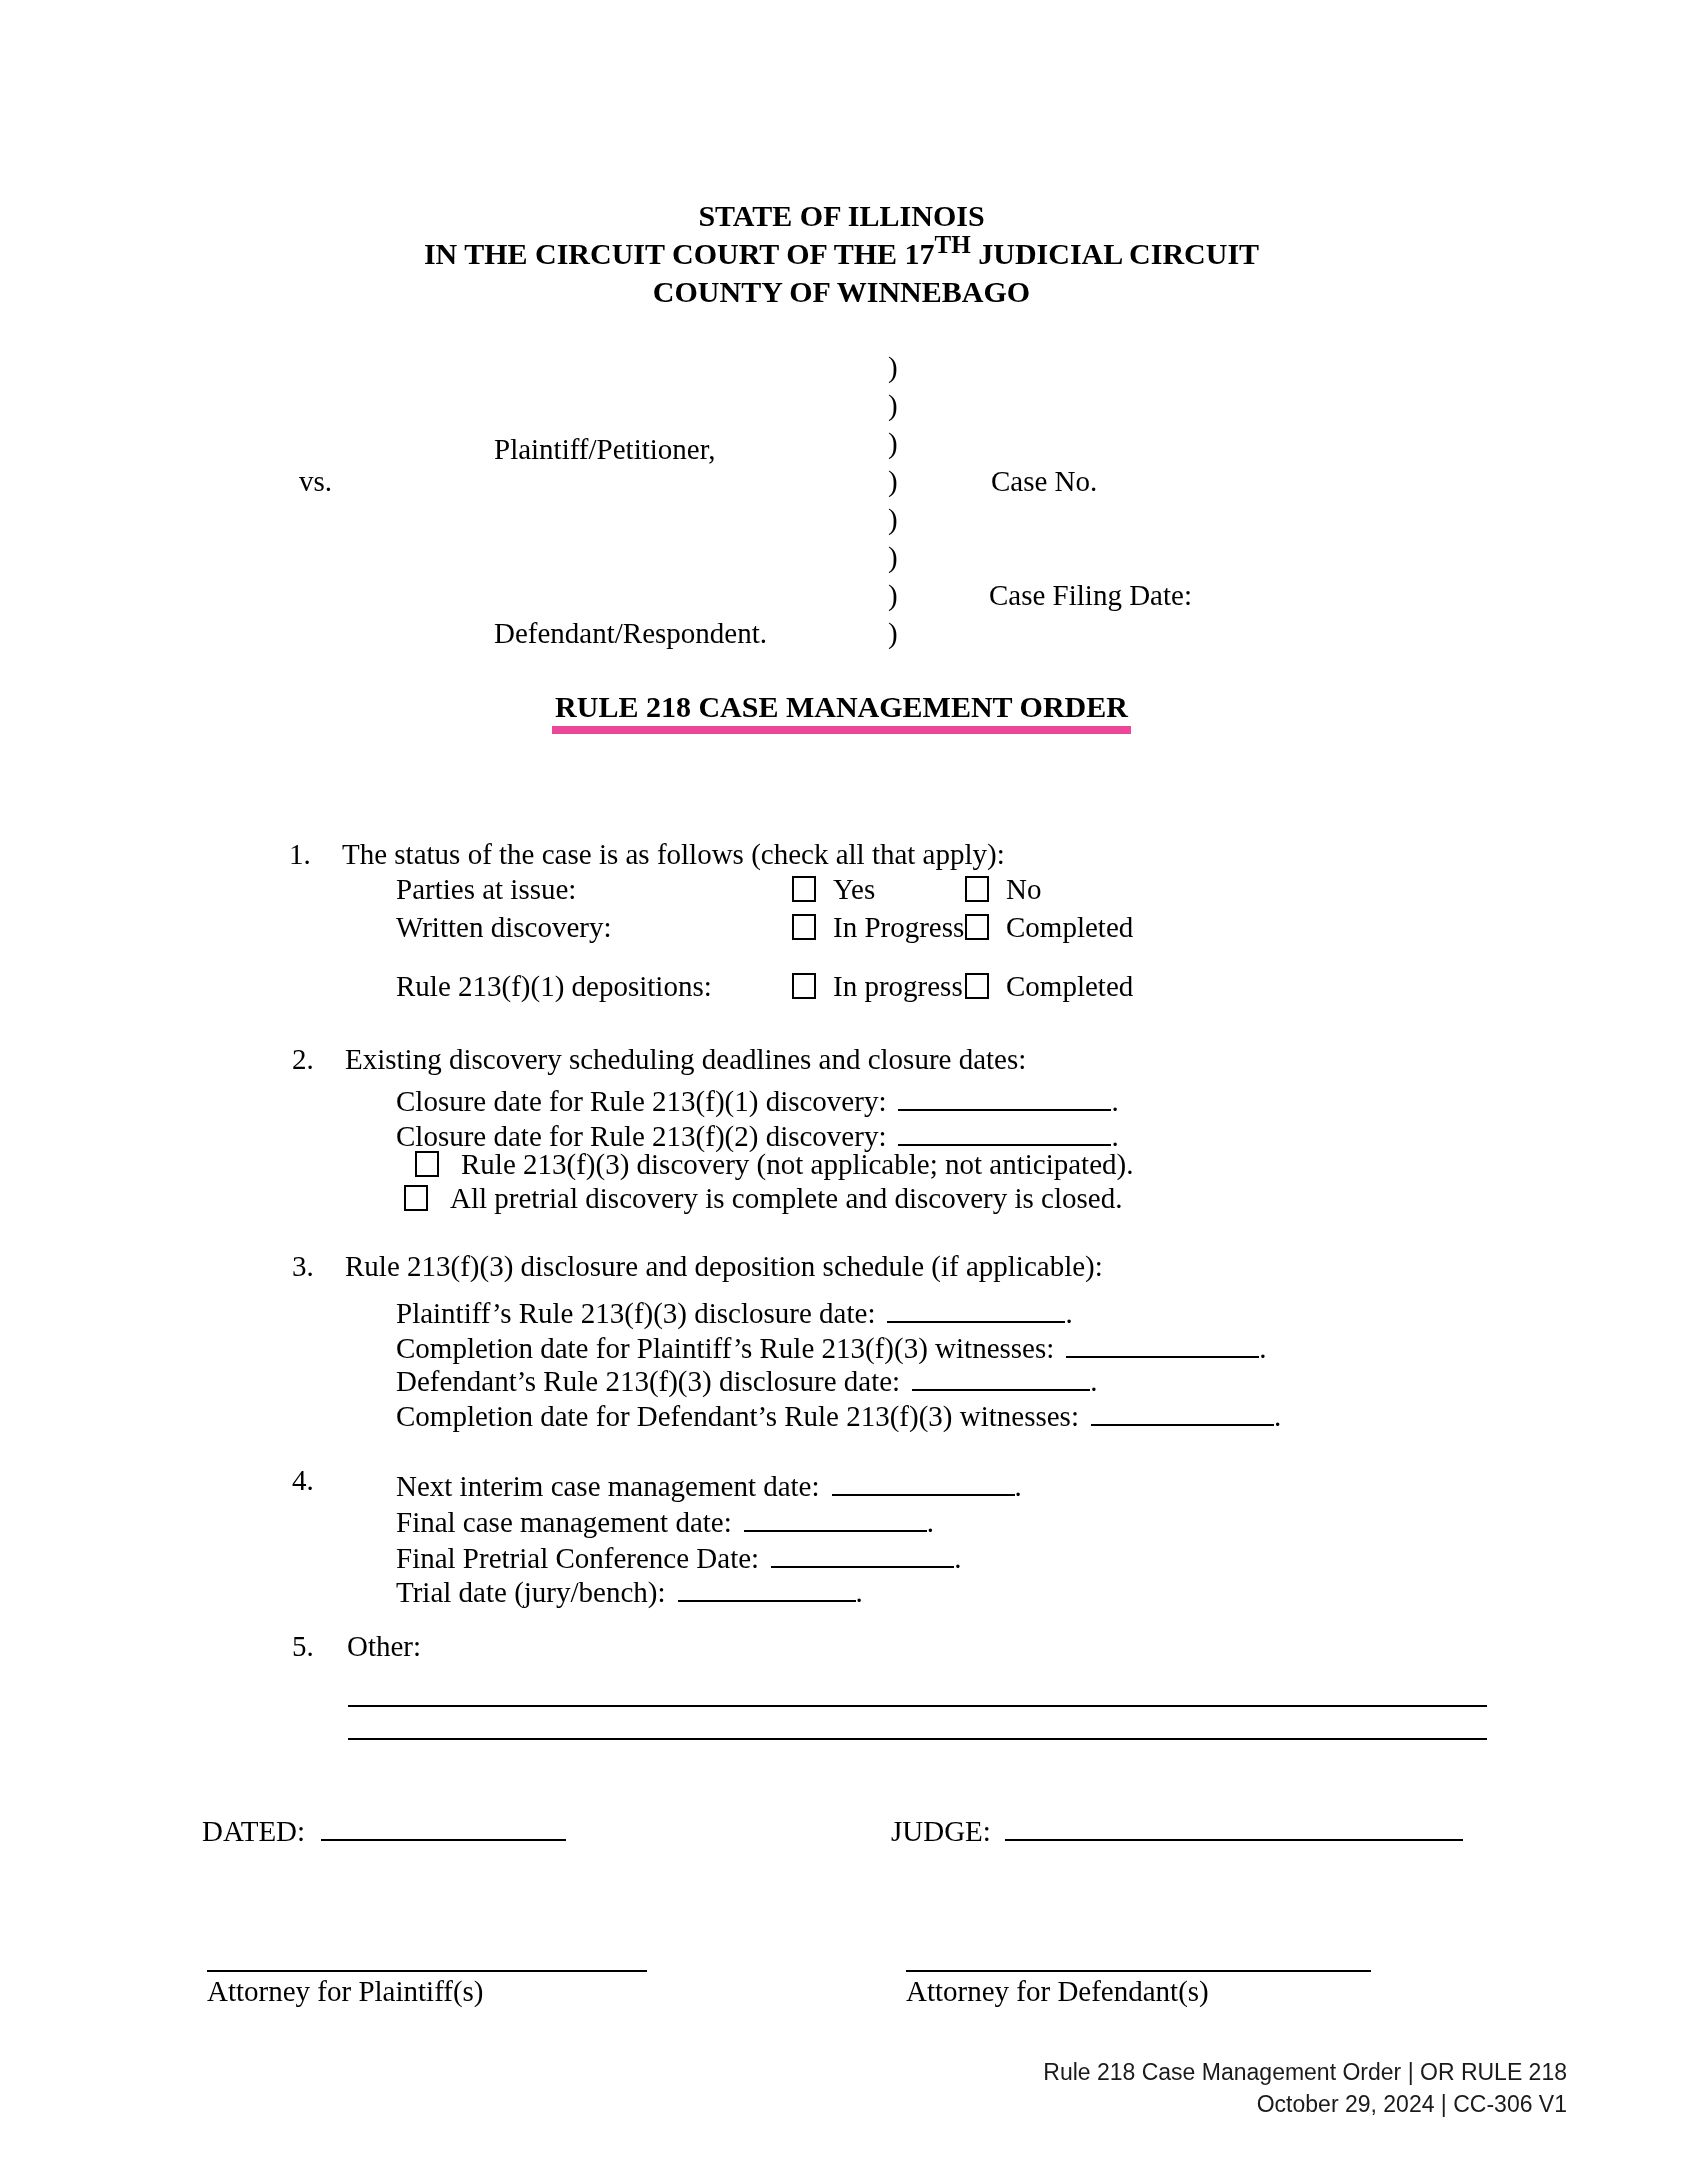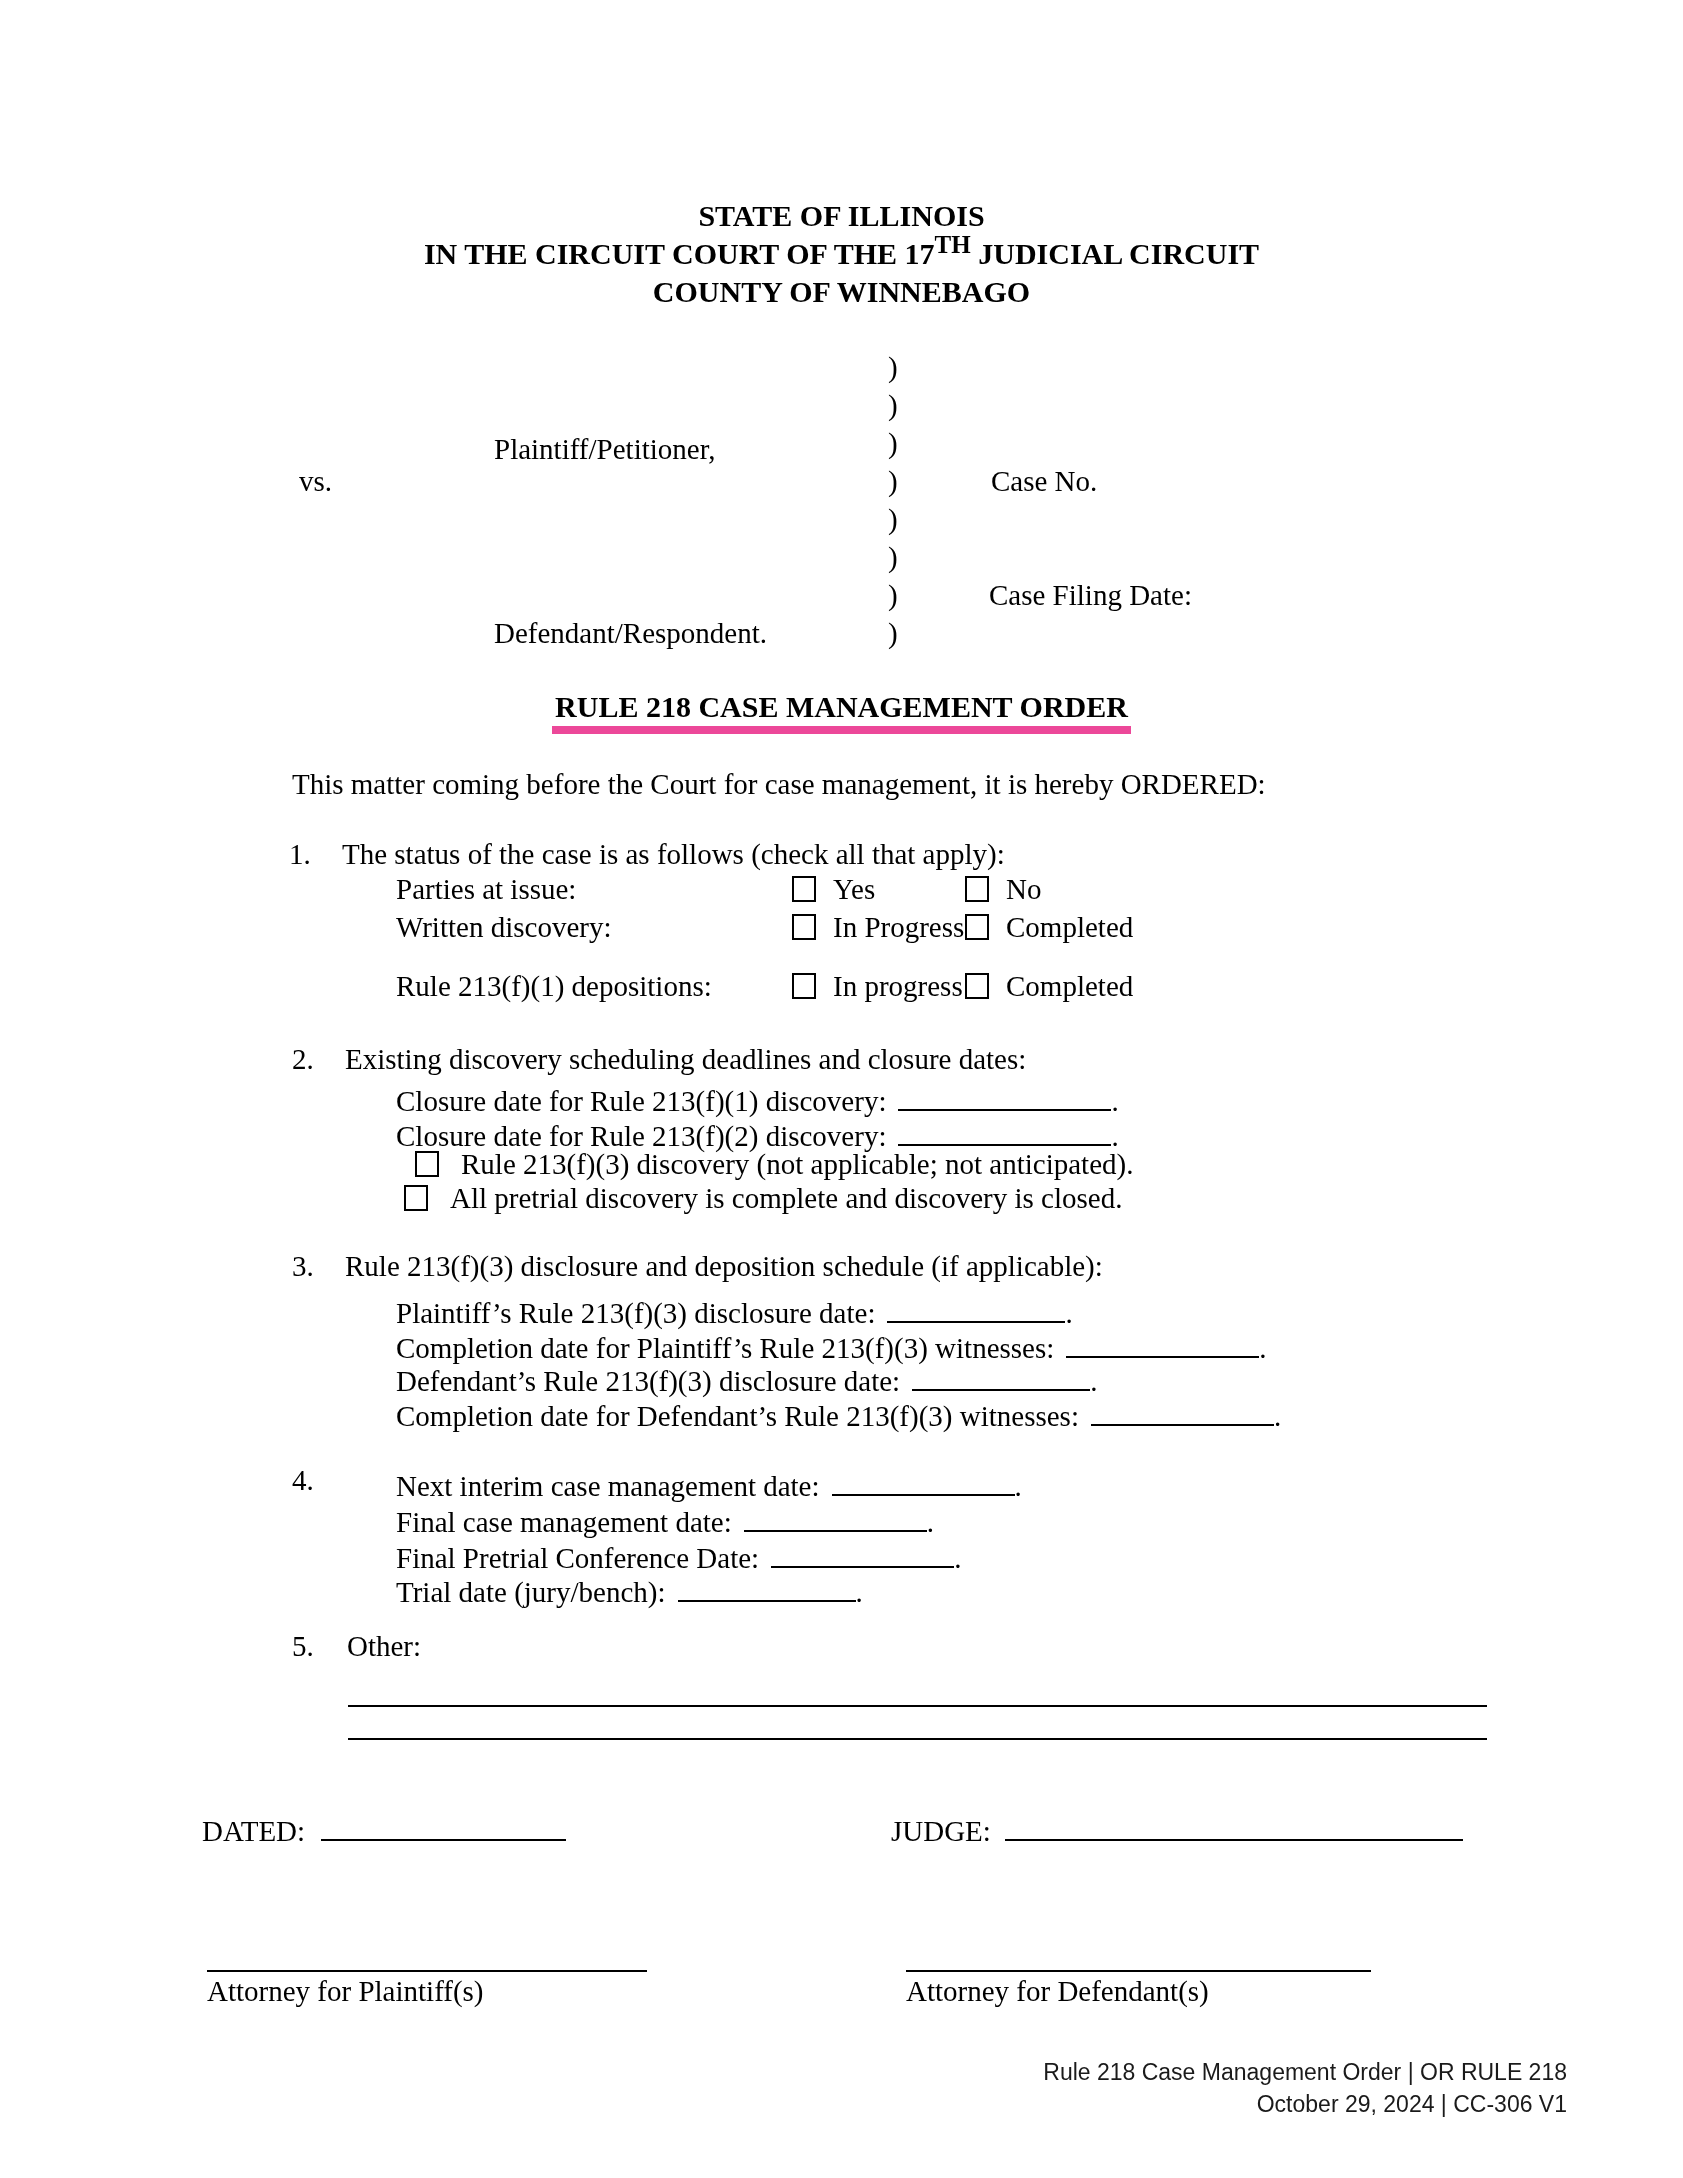--- a/index.html
+++ b/index.html
@@ -80,21 +80,20 @@
   <div class="abs" style="left:494px;top:433px;">Plaintiff/Petitioner,</div>
   <div class="abs" style="left:299px;top:465px;">vs.</div>
   <div class="abs" style="left:991px;top:465px;">Case No.</div>
   <div class="abs" style="left:989px;top:579px;">Case Filing Date:</div>
   <div class="abs" style="left:494px;top:617px;">Defendant/Respondent.</div>
 
   <div class="abs center" style="top:690px;">
     <span class="title-underline">RULE 218 CASE MANAGEMENT ORDER</span>
   </div>
 
-  <div class="abs" style="left:292px;top:768px;">This matter coming before the Court for case management, it is hereby ORDERED:</div>
 
   <div class="abs" style="left:289px;top:838px;">1.</div>
   <div class="abs" style="left:342px;top:838px;">The status of the case is as follows (check all that apply):</div>
 
   <div class="abs" style="left:396px;top:873px;">
     <span class="s1label">Parties at issue:</span><span class="s1opt1"><span class="cb mr"></span><span>Yes</span></span><span><span class="cb mr"></span><span>No</span></span>
   </div>
   <div class="abs" style="left:396px;top:911px;">
     <span class="s1label">Written discovery:</span><span class="s1opt1"><span class="cb mr"></span><span>In Progress</span></span><span><span class="cb mr"></span><span>Completed</span></span>
   </div>

